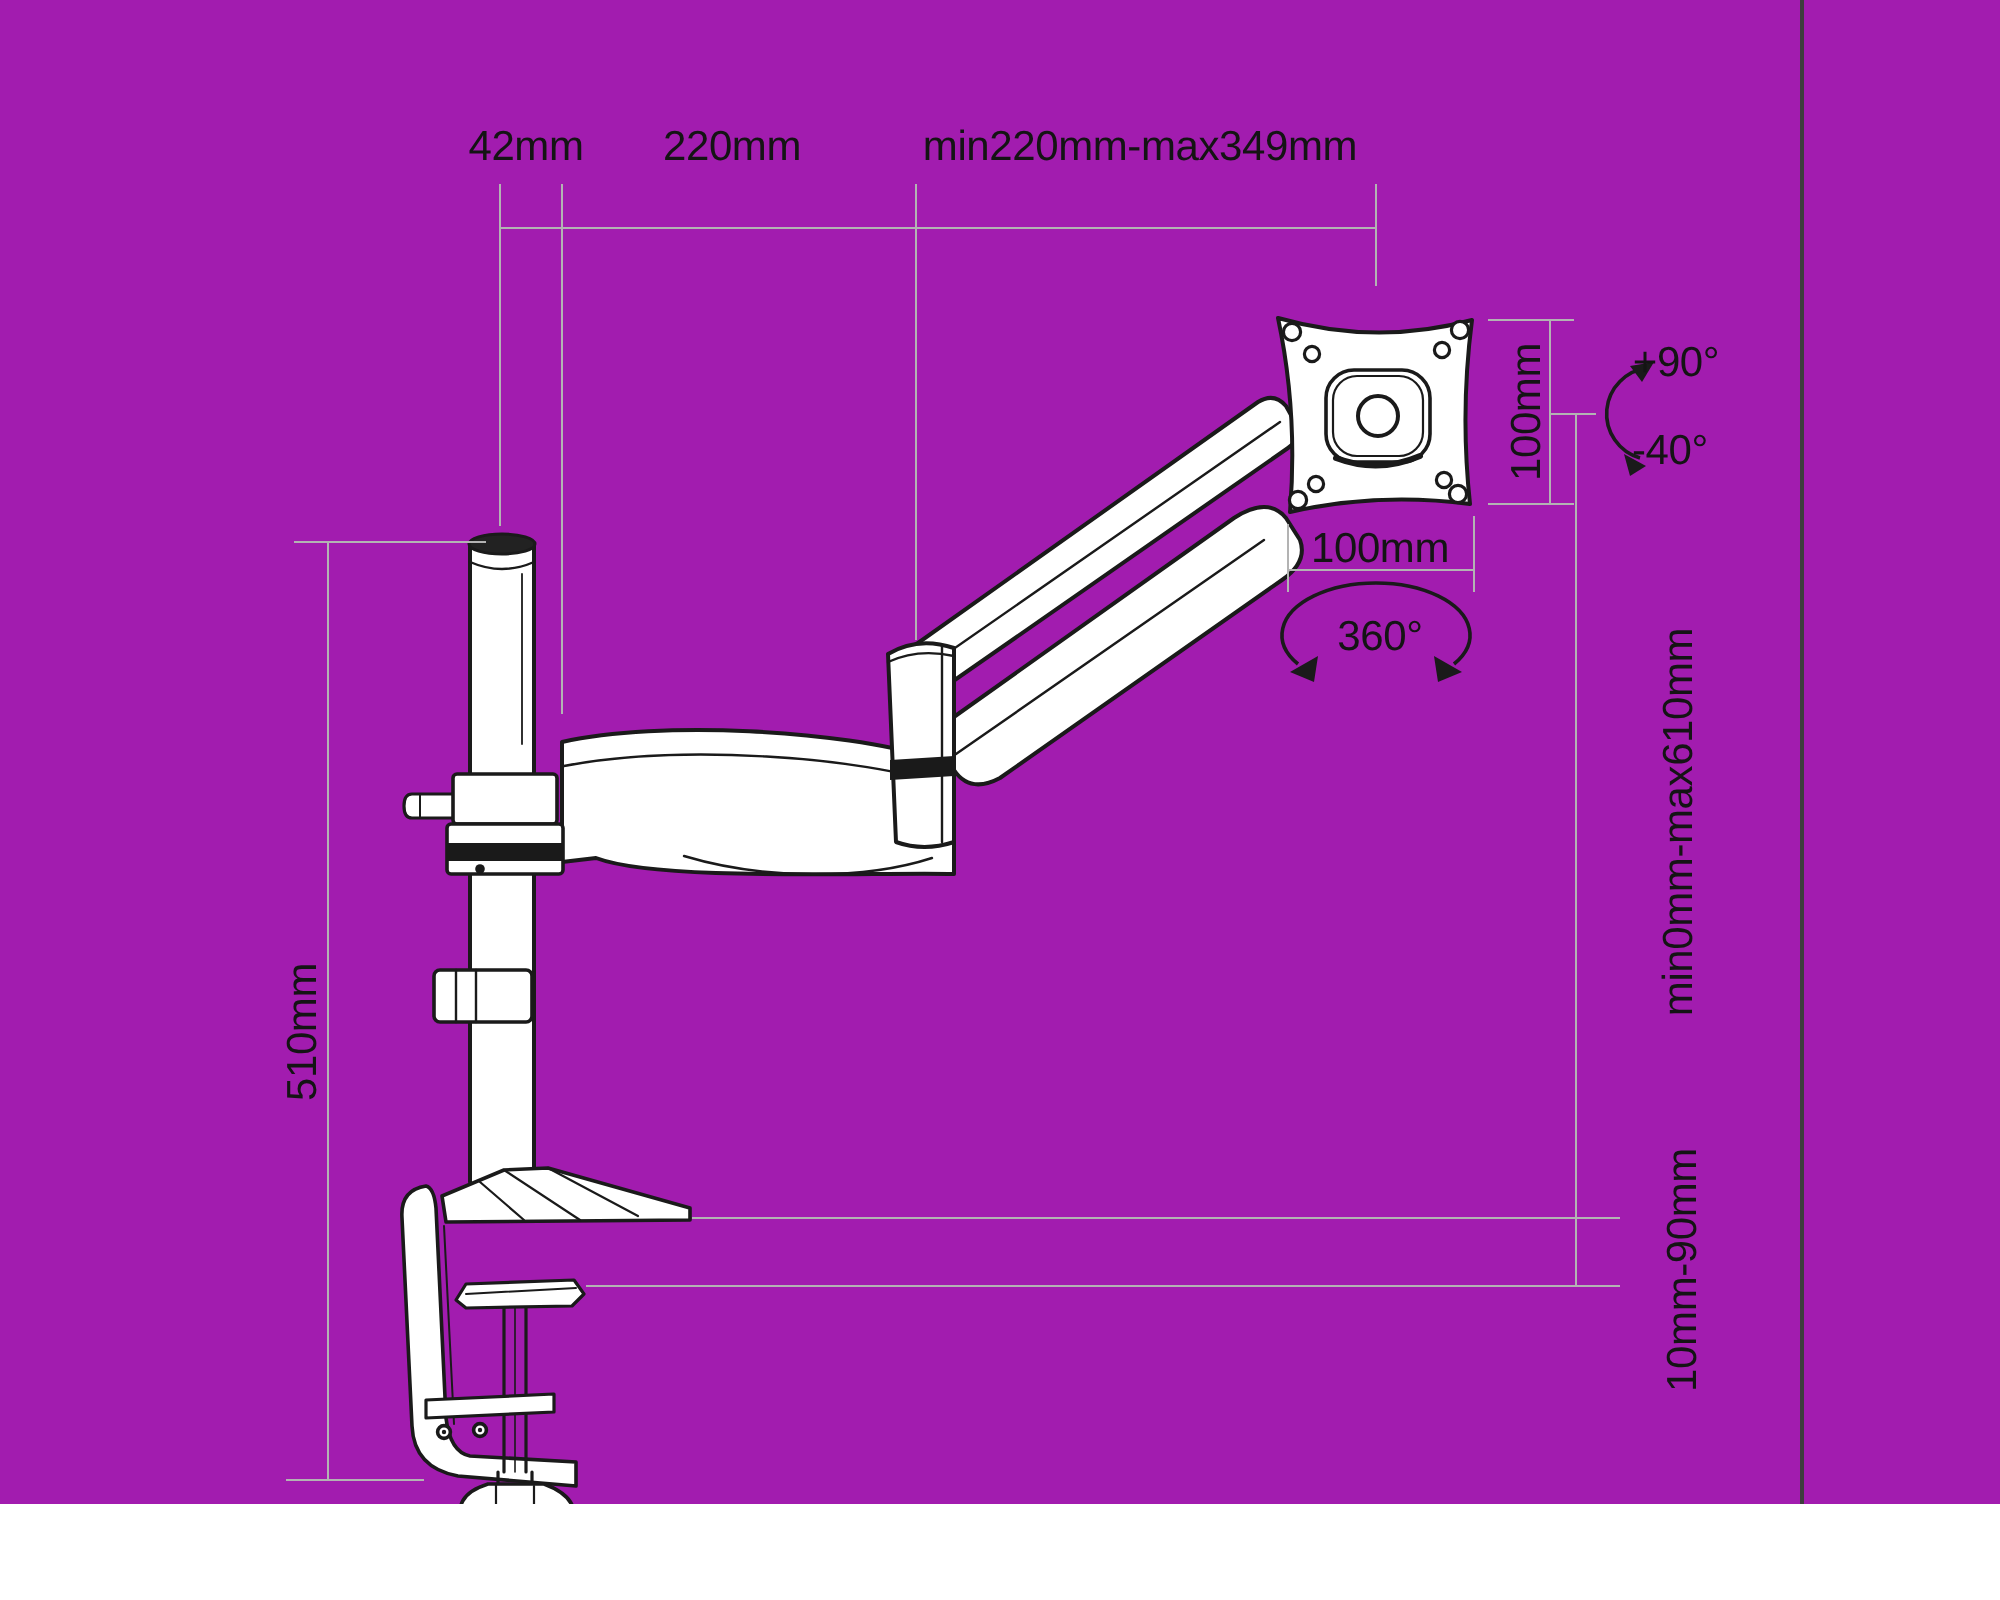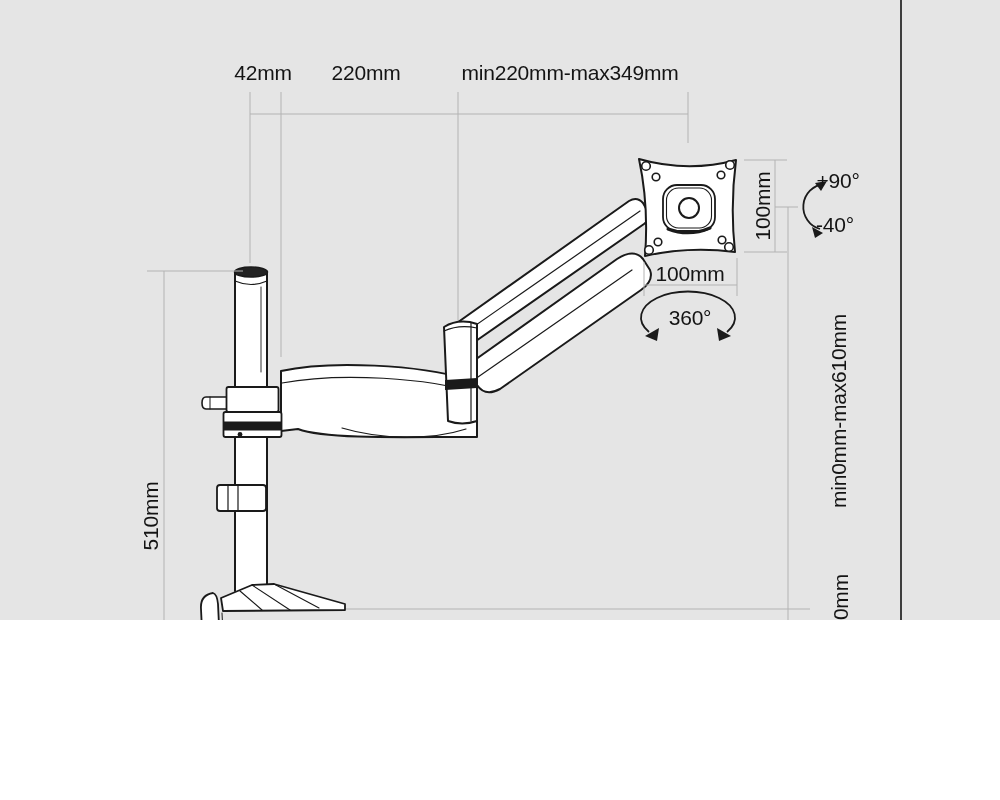--- a/index.html
+++ b/index.html
@@ -1,16 +1,16 @@
 <!DOCTYPE html>
 <html><head>
 <meta charset="utf-8">
 <style>
   html,body{margin:0;padding:0;background:#fff;}
-  #stage{position:relative;width:1000px;height:620px;background:#e5e5e5;overflow:hidden;
+  #stage{position:relative;width:1000px;height:752px;background:#a21caf;overflow:hidden;
          font-family:"Liberation Sans", sans-serif;}
   svg text{font-family:"Liberation Sans", sans-serif;font-size:21px;fill:#141414;letter-spacing:-0.2px;}
 </style>
 </head>
 <body>
 
 <div id="stage">
 <svg width="1000" height="800" viewBox="0 0 1000 800">
 
   <g stroke="#1a1a1a" fill="none" stroke-width="2" stroke-linejoin="round" stroke-linecap="round">

